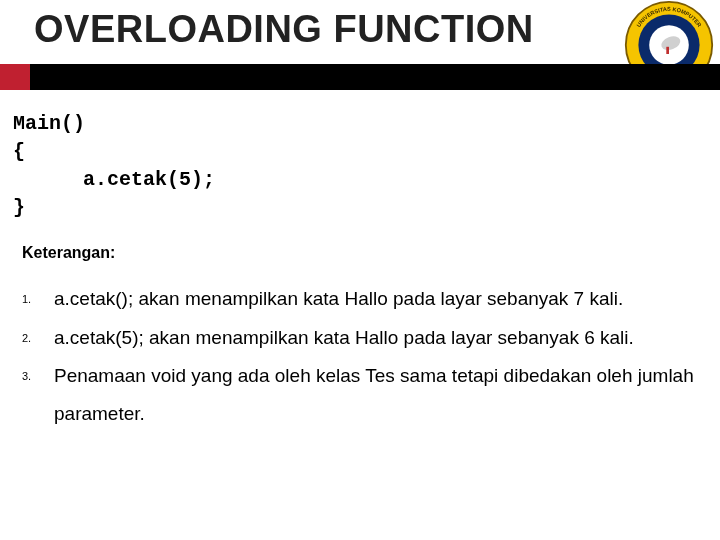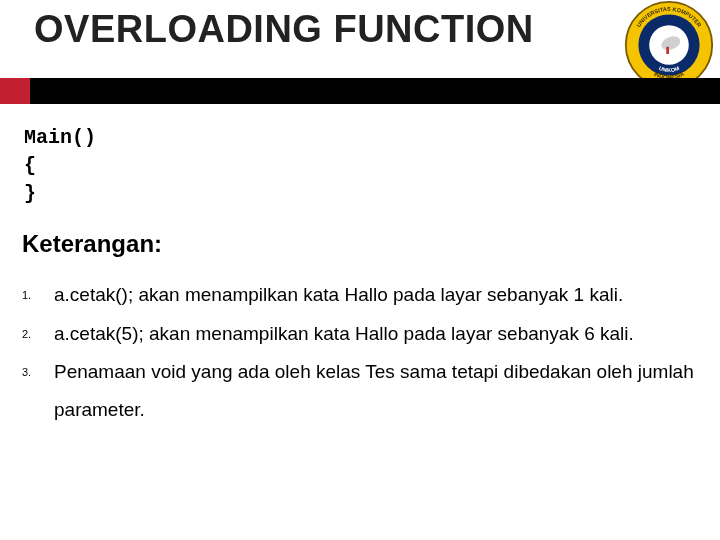--- a/index.html
+++ b/index.html
@@ -6,21 +6,21 @@
   body {
     width: 720px;
     height: 540px;
     background: #fff;
     font-family: Arial, Helvetica, sans-serif;
     position: relative;
     overflow: hidden;
   }
   .title-row {
     padding: 8px 0 0 34px;
-    height: 78px;
+    height: 64px;
   }
   .title {
     font-size: 38px;
     font-weight: 700;
     letter-spacing: 0.5px;
     color: #222;
   }
   .logo {
     position: absolute;
     top: 0;
@@ -41,27 +41,27 @@
     top: 0;
     width: 30px;
     height: 26px;
     background: #c02030;
   }
   .code {
     font-family: "Courier New", Courier, monospace;
     font-size: 20px;
     font-weight: 700;
     line-height: 1.4;
-    padding: 20px 0 0 24px;
+    padding: 20px 0 0 13px;
     color: #000;
   }
   .indent { padding-left: 70px; }
   .keterangan-label {
     font-weight: 700;
-    font-size: 24px;
+    font-size: 16px;
     padding: 22px 0 0 22px;
   }
   .list {
     padding: 18px 22px 0 22px;
   }
   .item {
     display: flex;
     align-items: flex-start;
     gap: 20px;
     font-size: 19px;
@@ -106,29 +106,30 @@
       <textPath href="#arcInner" startOffset="50%" text-anchor="middle">UNIKOM</textPath>
     </text>
   </svg>
 </div>
 
 <div class="band"></div>
 
 <div class="code">
   <div>Main()</div>
   <div>{</div>
+  <div class="indent">a.cetak(5);</div>
   <div>}</div>
 </div>
 
 <div class="keterangan-label">Keterangan:</div>
 
 <div class="list">
   <div class="item">
     <div class="num">1.</div>
-    <div class="txt">a.cetak(); akan menampilkan kata Hallo pada layar sebanyak 1 kali.</div>
+    <div class="txt">a.cetak(); akan menampilkan kata Hallo pada layar sebanyak 7 kali.</div>
   </div>
   <div class="item">
     <div class="num">2.</div>
     <div class="txt">a.cetak(5); akan menampilkan kata Hallo pada layar sebanyak 6 kali.</div>
   </div>
   <div class="item">
     <div class="num">3.</div>
     <div class="txt">Penamaan void yang ada oleh kelas Tes sama tetapi dibedakan oleh jumlah parameter.</div>
   </div>
 </div>

